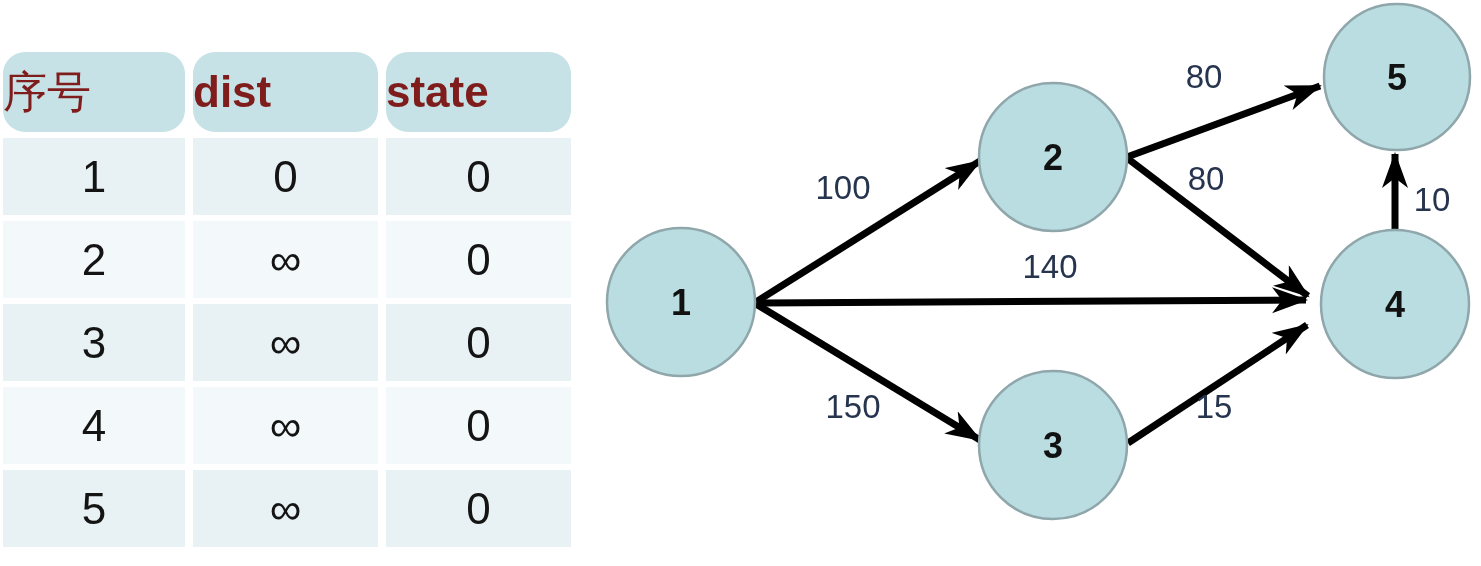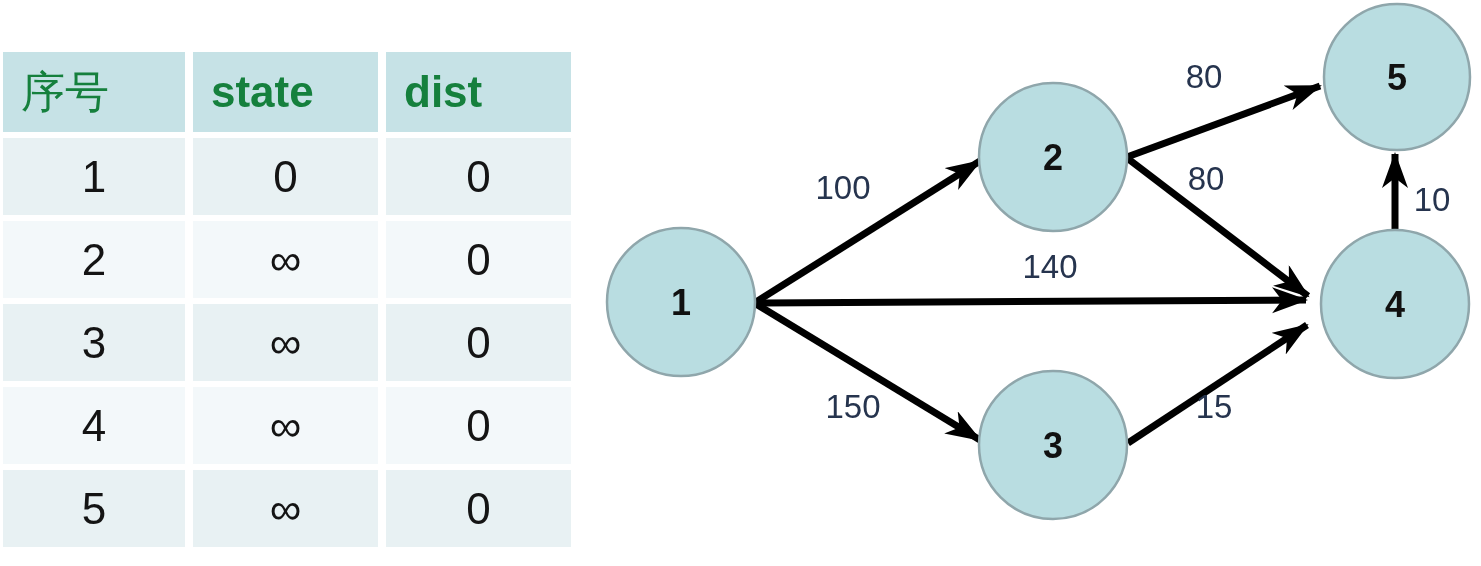--- a/index.html
+++ b/index.html
@@ -23,24 +23,24 @@
     display: grid;
     grid-template-columns: 182px 185px 185px;
     grid-template-rows: 80px repeat(5, 77px);
     column-gap: 8px;
     row-gap: 6px;
   }
   .hcell {
     background: #c6e2e6;
     display: flex;
     align-items: center;
-    padding-left: 18px;
     font-size: 44px;
     font-weight: 700;
-    color: #15803d;
+    color: #7f1d1d;
+    border-radius: 22px;
   }
   .hcell.cjk { font-weight: 400; }
   .cell {
     display: flex;
     align-items: center;
     justify-content: center;
     font-size: 44px;
     color: #141414;
   }
   .row-odd  { background: #e8f1f3; }
@@ -75,22 +75,22 @@
     text-anchor: middle;
   }
 </style>
 </head>
 <body>
 
 <div class="canvas">
 
   <div class="dtable">
     <div class="hcell cjk">序号</div>
+    <div class="hcell">dist</div>
     <div class="hcell">state</div>
-    <div class="hcell">dist</div>
 
     <div class="cell row-odd">1</div>
     <div class="cell row-odd">0</div>
     <div class="cell row-odd">0</div>
 
     <div class="cell row-even">2</div>
     <div class="cell row-even">∞</div>
     <div class="cell row-even">0</div>
 
     <div class="cell row-odd">3</div>

